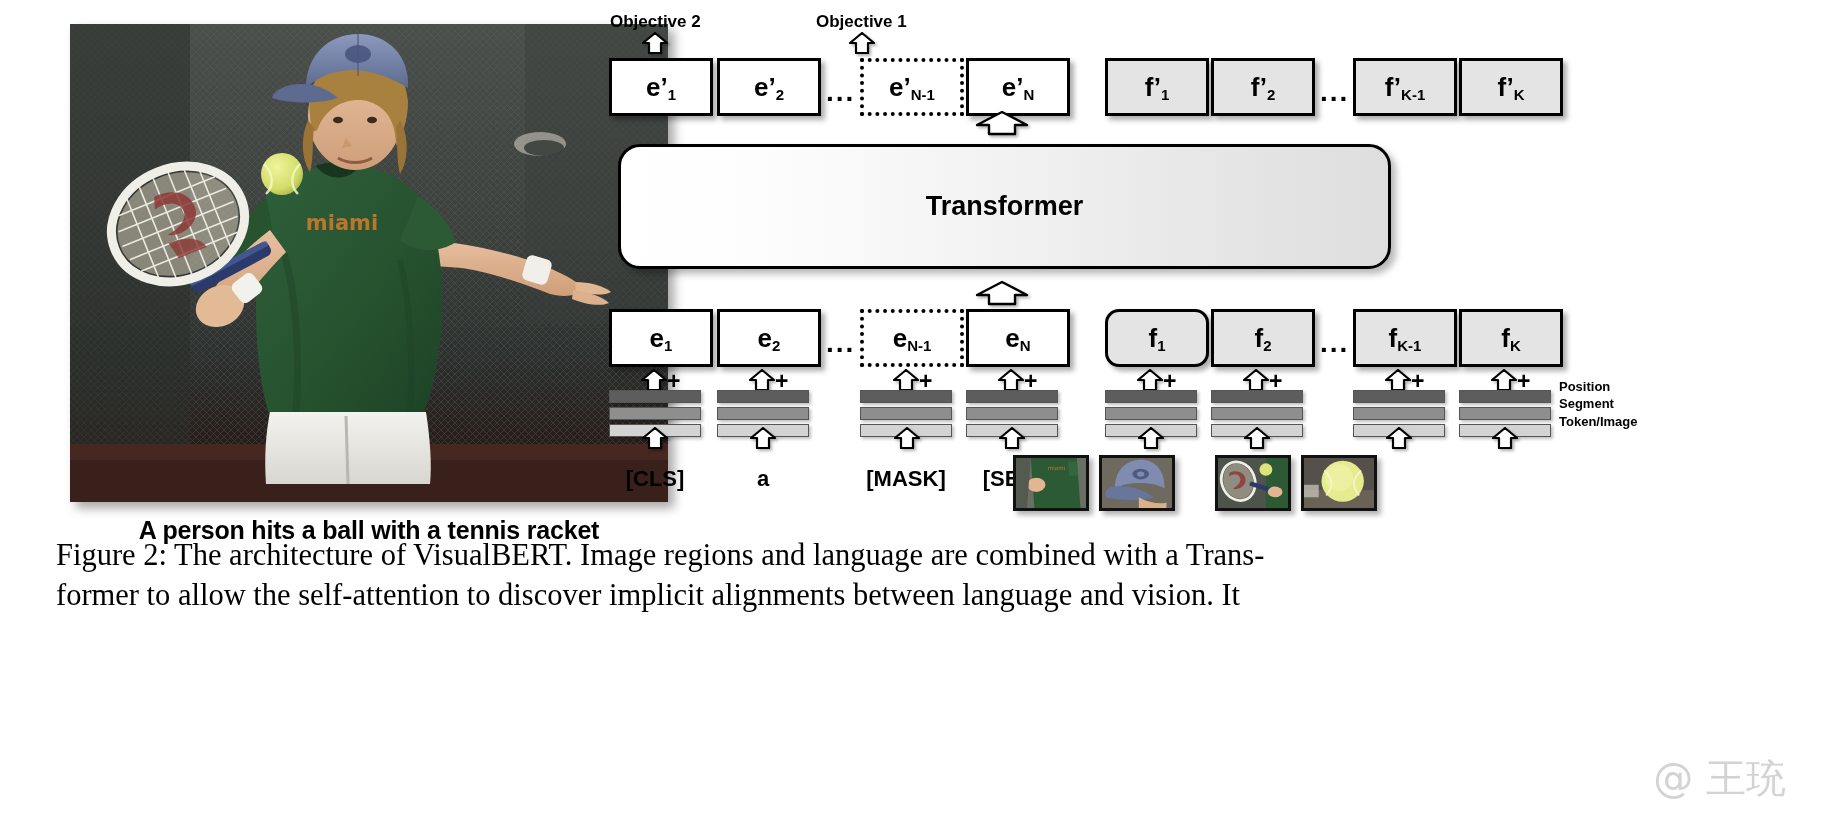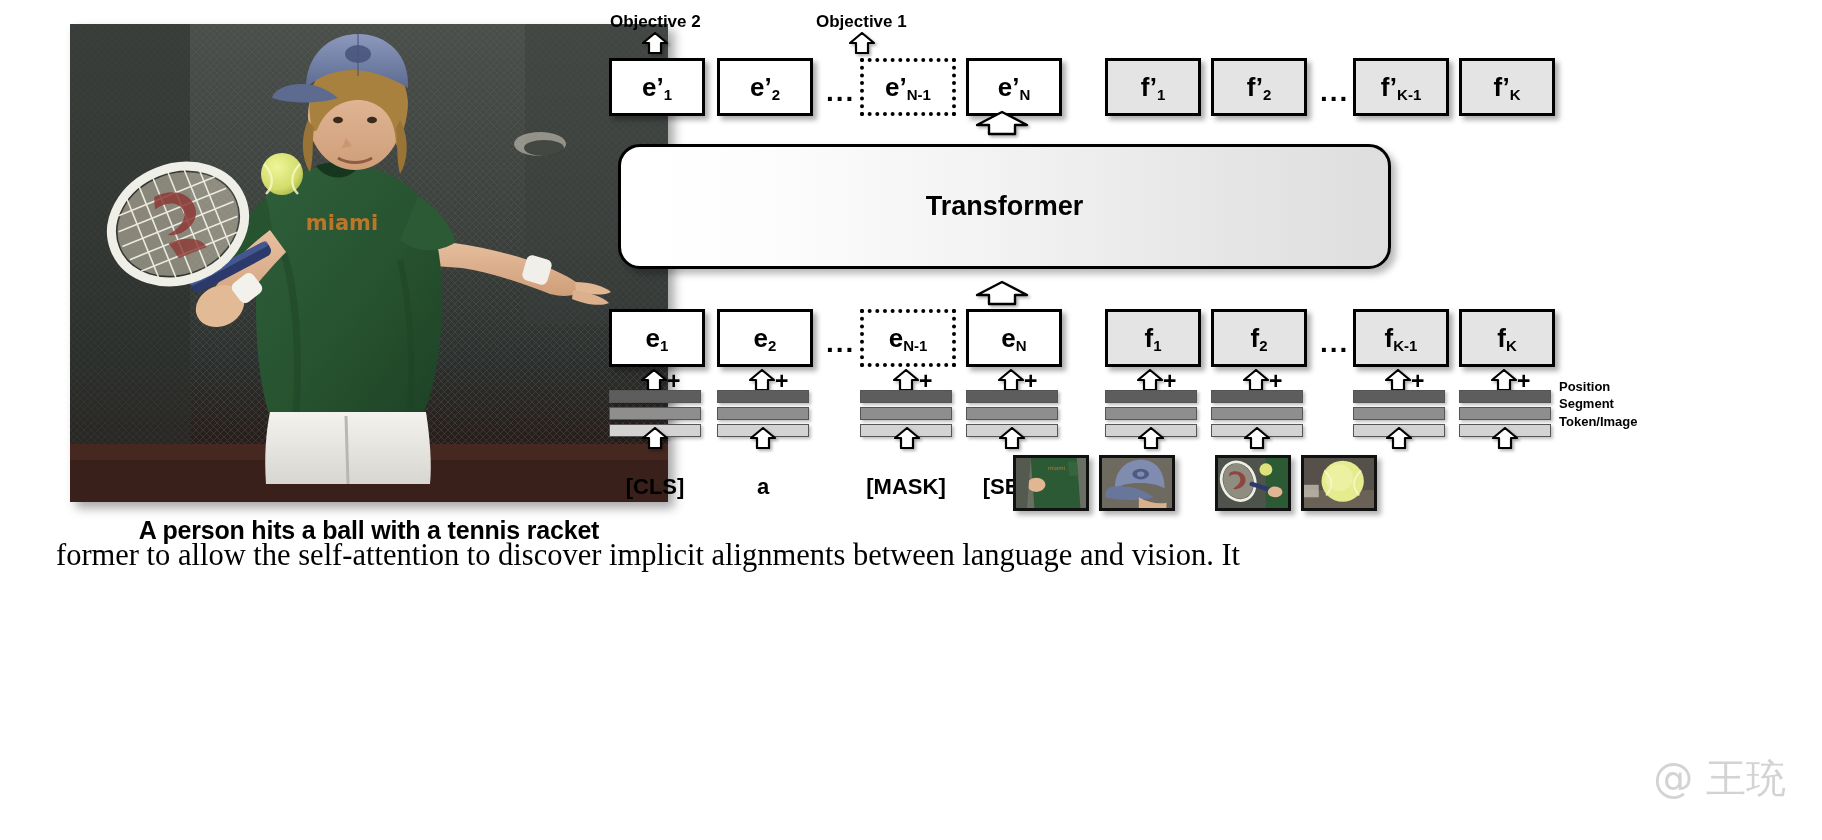--- a/index.html
+++ b/index.html
@@ -63,21 +63,21 @@
     width: 26px; height: 22px;
   }
   .uarrow svg { display:block; width:100%; height:100%;
     filter: drop-shadow(2px 2px 1.5px rgba(0,0,0,.3)); }
 
   .uarrow.wide { width: 54px; height: 26px; }
 
   
   .tok {
     position: absolute;
-    width: 96px; height: 58px;
+    width: 104px; height: 58px;
     border: 3px solid #000;
     background: #fff;
     display: flex;
     align-items: center;
     justify-content: center;
     box-shadow: 4px 4px 5px rgba(0,0,0,.32);
   }
   .tok.gray { background: #e4e4e4; }
   .tok.dotted { border-style: dotted; border-width: 4px; box-shadow: none; }
   .tok .lbl {
@@ -158,21 +158,20 @@
   }
 
   
   .btok {
     position: absolute;
     font-size: 22px;
     font-weight: bold;
     color: #000;
     white-space: nowrap;
     text-align: center;
-    margin-top: 8px;
   }
 
   
   .thumb {
     position: absolute;
     width: 76px; height: 56px;
     border: 3px solid #111;
     overflow: hidden;
     box-shadow: 4px 4px 5px rgba(0,0,0,.3);
     background: #777;
@@ -408,21 +407,21 @@
   <div class="tok" style="left:113px; top:309px;">
     <span class="lbl">e<sub>2</sub></span>
   </div>
   <div class="dots" style="left:222px; top:329px;">...</div>
   <div class="tok dotted" style="left:256px; top:309px;">
     <span class="lbl">e<sub>N-1</sub></span>
   </div>
   <div class="tok" style="left:362px; top:309px;">
     <span class="lbl">e<sub>N</sub></span>
   </div>
-  <div class="tok gray" style="left:501px; top:309px;">
+  <div class="tok gray" style="left:501px; top:309px;border-radius:14px;">
     <span class="lbl">f<sub>1</sub></span>
   </div>
   <div class="tok gray" style="left:607px; top:309px;">
     <span class="lbl">f<sub>2</sub></span>
   </div>
   <div class="dots" style="left:716px; top:329px;">...</div>
   <div class="tok gray" style="left:749px; top:309px;">
     <span class="lbl">f<sub>K-1</sub></span>
   </div>
   <div class="tok gray" style="left:855px; top:309px;">
@@ -611,16 +610,17 @@
       <circle cx="42" cy="26" r="23" fill="#e5ec8e"></circle>
       <circle cx="38" cy="22" r="15" fill="#f0f5ae" opacity="0.65"></circle>
       <path d="M22 14 C32 24 32 32 24 42" stroke="#f6f9cf" stroke-width="2" fill="none" opacity="0.8"></path>
       <path d="M62 14 C52 24 52 32 60 42" stroke="#f6f9cf" stroke-width="2" fill="none" opacity="0.8"></path>
       <rect x="0" y="30" width="16" height="14" fill="#cfcabc" opacity="0.7"></rect>
     </svg>
   </div>
 </div>
 
 <div id="figure-caption">
+  <p>Figure 2: The architecture of VisualBERT. Image regions and language are combined with a Trans-</p>
   <p>former to allow the self-attention to discover implicit alignments between language and vision. It</p>
 </div>
 
 <div id="watermark">@ 王珫</div>
 
 </body></html>

